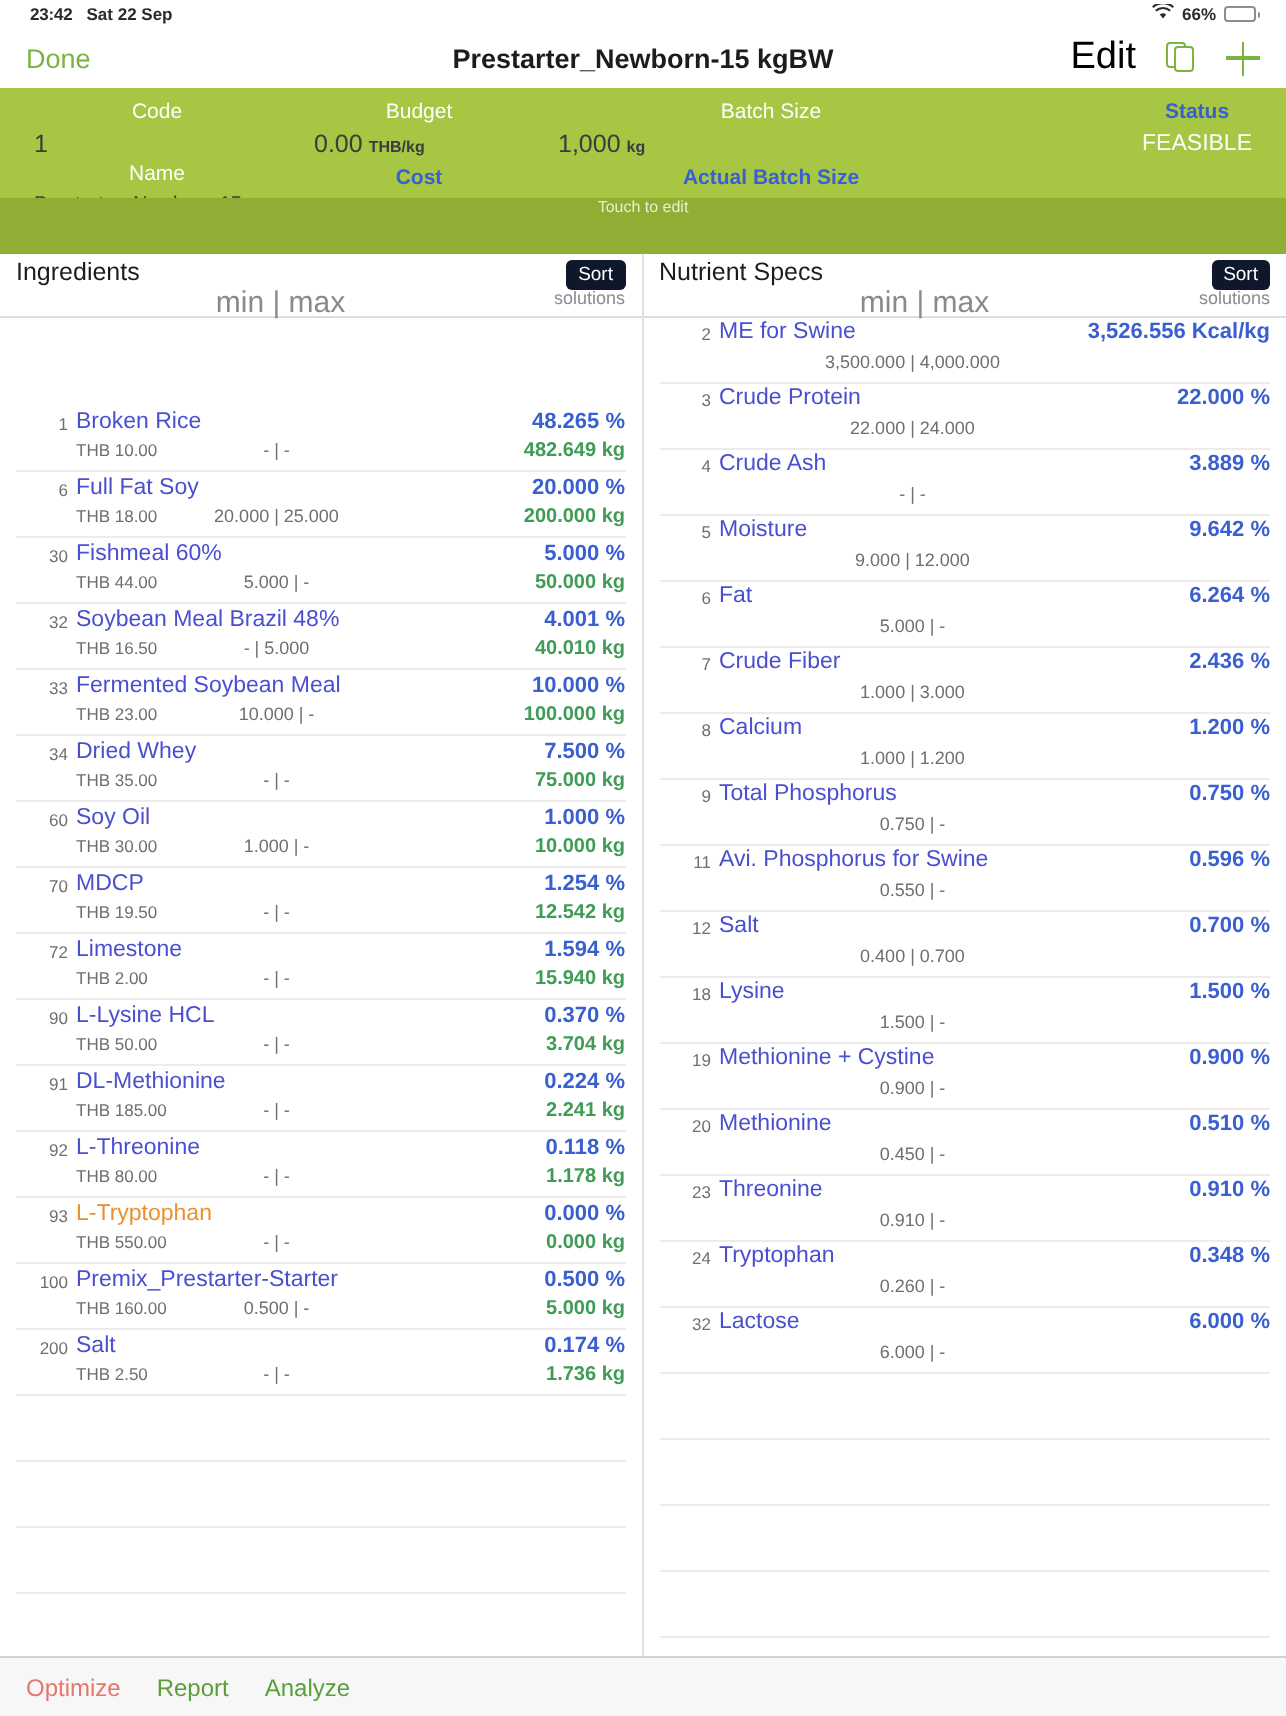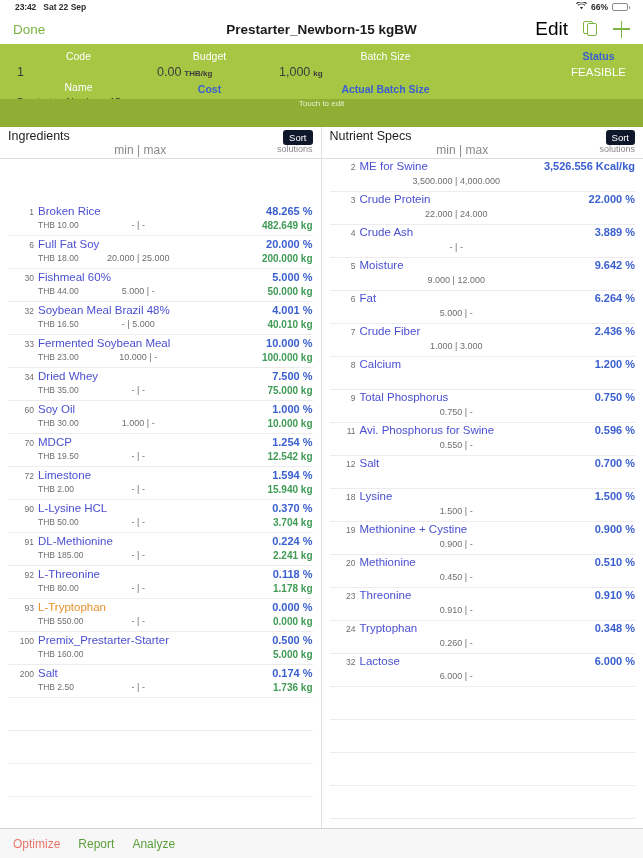--- a/index.html
+++ b/index.html
@@ -107,21 +107,21 @@
     position: absolute; left: 8px; top: 2px;
     font-size: 12.5px; color: #1c1c1e;
   }
   .sort-btn {
     position: absolute; right: 8px; top: 3px;
     background: #0f172a; color: #ffffff;
     font-size: 9.5px; padding: 1.5px 6px 2px; border-radius: 3px;
   }
   .ph-minmax {
     position: absolute; left: 0; right: 0; top: 16px;
-    font-size: 12px; color: #8a8a8e; text-align: center;
+    font-size: 15px; color: #8a8a8e; text-align: center;
     padding-right: 40px;
   }
   .ph-solutions {
     position: absolute; right: 8px; top: 17px;
     font-size: 9px; color: #8a8a8e;
   }
 
   .rows { flex: 1 1 auto; overflow: hidden; }
 
   
@@ -376,20 +376,21 @@
           <span class="ing-name warn">L-Tryptophan</span>
           <span class="ing-price">THB 550.00</span>
           <span class="ing-minmax">-  |  -</span>
           <span class="ing-pct">0.000 %</span>
           <span class="ing-kg">0.000 kg</span>
         </div>
         <div class="ing-row">
           <span class="ing-idx">100</span>
           <span class="ing-name">Premix_Prestarter-Starter</span>
           <span class="ing-price">THB 160.00</span>
+          <span class="ing-minmax">0.500  |  -</span>
           <span class="ing-pct">0.500 %</span>
           <span class="ing-kg">5.000 kg</span>
         </div>
         <div class="ing-row">
           <span class="ing-idx">200</span>
           <span class="ing-name">Salt</span>
           <span class="ing-price">THB 2.50</span>
           <span class="ing-minmax">-  |  -</span>
           <span class="ing-pct">0.174 %</span>
           <span class="ing-kg">1.736 kg</span>
@@ -444,37 +445,39 @@
         <div class="nut-row">
           <span class="nut-idx">7</span>
           <span class="nut-name">Crude Fiber</span>
           <span class="nut-val">2.436 %</span>
           <span class="nut-minmax">1.000  |  3.000</span>
         </div>
         <div class="nut-row">
           <span class="nut-idx">8</span>
           <span class="nut-name">Calcium</span>
           <span class="nut-val">1.200 %</span>
+          <span class="nut-minmax">1.000  |  1.200</span>
         </div>
         <div class="nut-row">
           <span class="nut-idx">9</span>
           <span class="nut-name">Total Phosphorus</span>
           <span class="nut-val">0.750 %</span>
           <span class="nut-minmax">0.750  |  -</span>
         </div>
         <div class="nut-row">
           <span class="nut-idx">11</span>
           <span class="nut-name">Avi. Phosphorus for Swine</span>
           <span class="nut-val">0.596 %</span>
           <span class="nut-minmax">0.550  |  -</span>
         </div>
         <div class="nut-row">
           <span class="nut-idx">12</span>
           <span class="nut-name">Salt</span>
           <span class="nut-val">0.700 %</span>
+          <span class="nut-minmax">0.400  |  0.700</span>
         </div>
         <div class="nut-row">
           <span class="nut-idx">18</span>
           <span class="nut-name">Lysine</span>
           <span class="nut-val">1.500 %</span>
           <span class="nut-minmax">1.500  |  -</span>
         </div>
         <div class="nut-row">
           <span class="nut-idx">19</span>
           <span class="nut-name">Methionine + Cystine</span>

